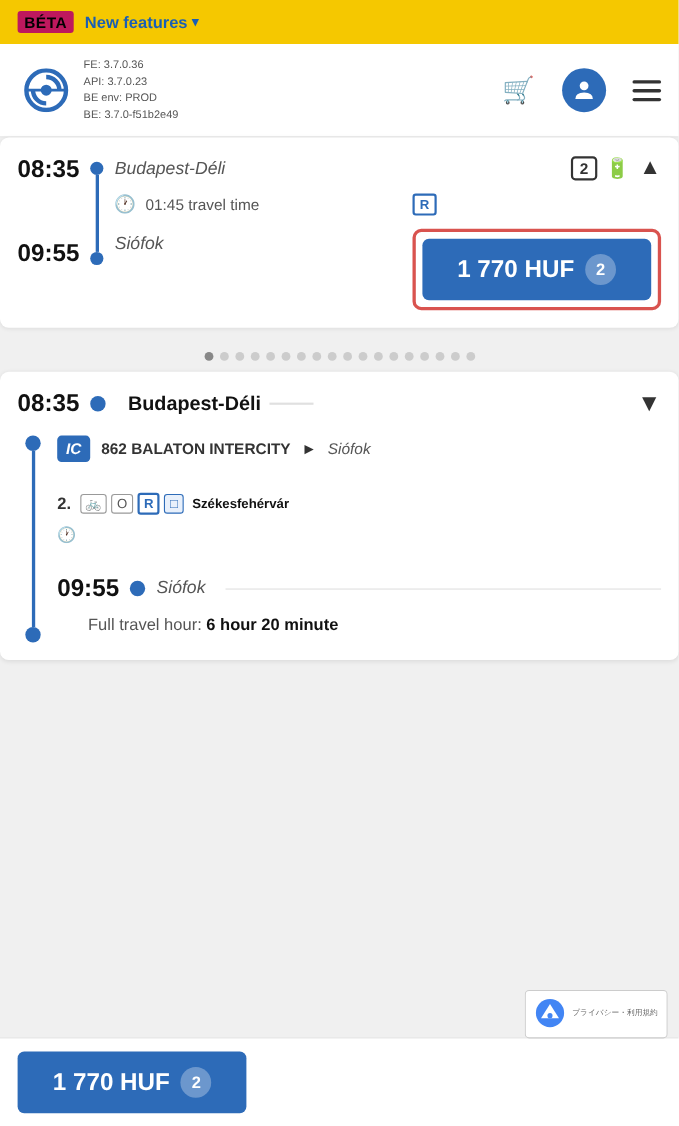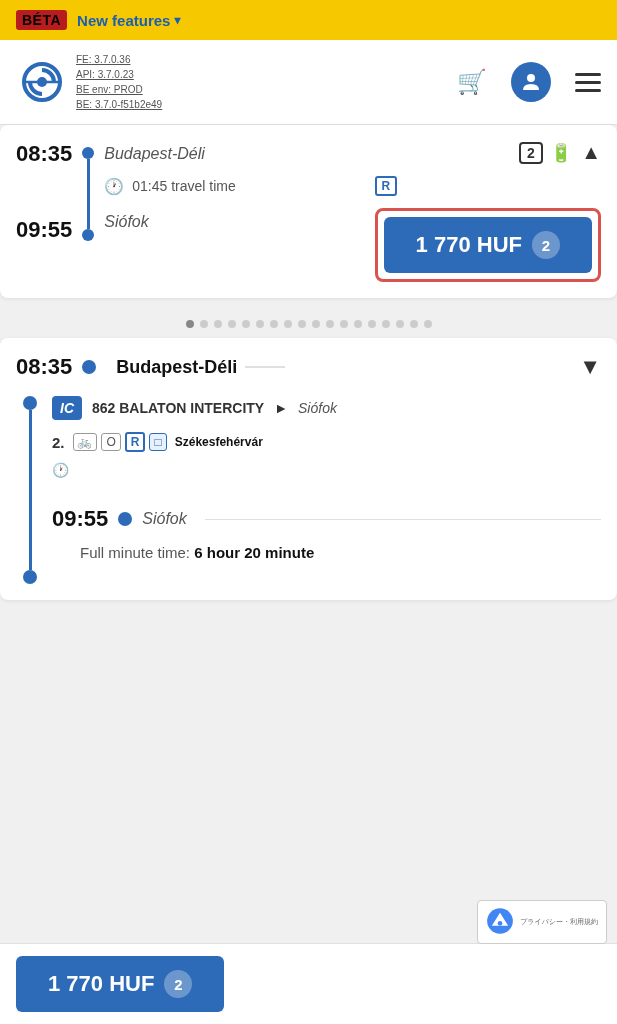--- a/index.html
+++ b/index.html
@@ -14,21 +14,21 @@
 
     
     .top-banner {
       background: #F5C800;
       display: flex;
       align-items: center;
       padding: 10px 16px;
       gap: 10px;
     }
     .beta-badge {
-      background: #b91c1c;
+      background: #be185d;
       color: #000;
       font-weight: 900;
       font-size: 14px;
       padding: 2px 6px;
       border-radius: 3px;
       letter-spacing: 0.5px;
     }
     .banner-title {
       font-weight: 700;
       font-size: 16px;
@@ -65,21 +65,20 @@
     .logo-icon {
       width: 52px;
       height: 40px;
       position: relative;
     }
     .version-info {
       margin-left: 8px;
       font-size: 10px;
       color: #555;
       line-height: 1.5;
-      text-decoration: underline;
     }
     .nav-icons {
       display: flex;
       align-items: center;
       gap: 24px;
     }
     .avatar-circle {
       width: 40px;
       height: 40px;
       border-radius: 50%;
@@ -338,21 +337,21 @@
     .expanded-details {
       flex: 1;
       padding-left: 8px;
     }
 
     
     .train-info-row {
       display: flex;
       align-items: center;
       gap: 10px;
-      margin-bottom: 12px;
+      margin-bottom: 28px;
       flex-wrap: wrap;
     }
     .ic-badge {
       background: #2d6bb8;
       color: #fff;
       font-weight: 900;
       font-size: 14px;
       padding: 4px 8px;
       border-radius: 4px;
       font-style: italic;
@@ -677,21 +676,21 @@
         </div>
 
         <div class="arrival-section">
           <span class="arrival-time">09:55</span>
           <div class="arrival-dot"></div>
           <span class="arrival-station">Siófok</span>
           <div style="flex:1; height:1px; background:#e0e0e0; margin-left:8px;"></div>
         </div>
 
         <div class="full-travel">
-          <span>Full minute time: </span><strong>6 hour 20 minute</strong>
+          <span>Full travel hour: </span><strong>6 hour 20 minute</strong>
         </div>
 
       </div>
     </div>
   </div>
 
   <div style="height:80px;"></div>
 
 </div>
 

